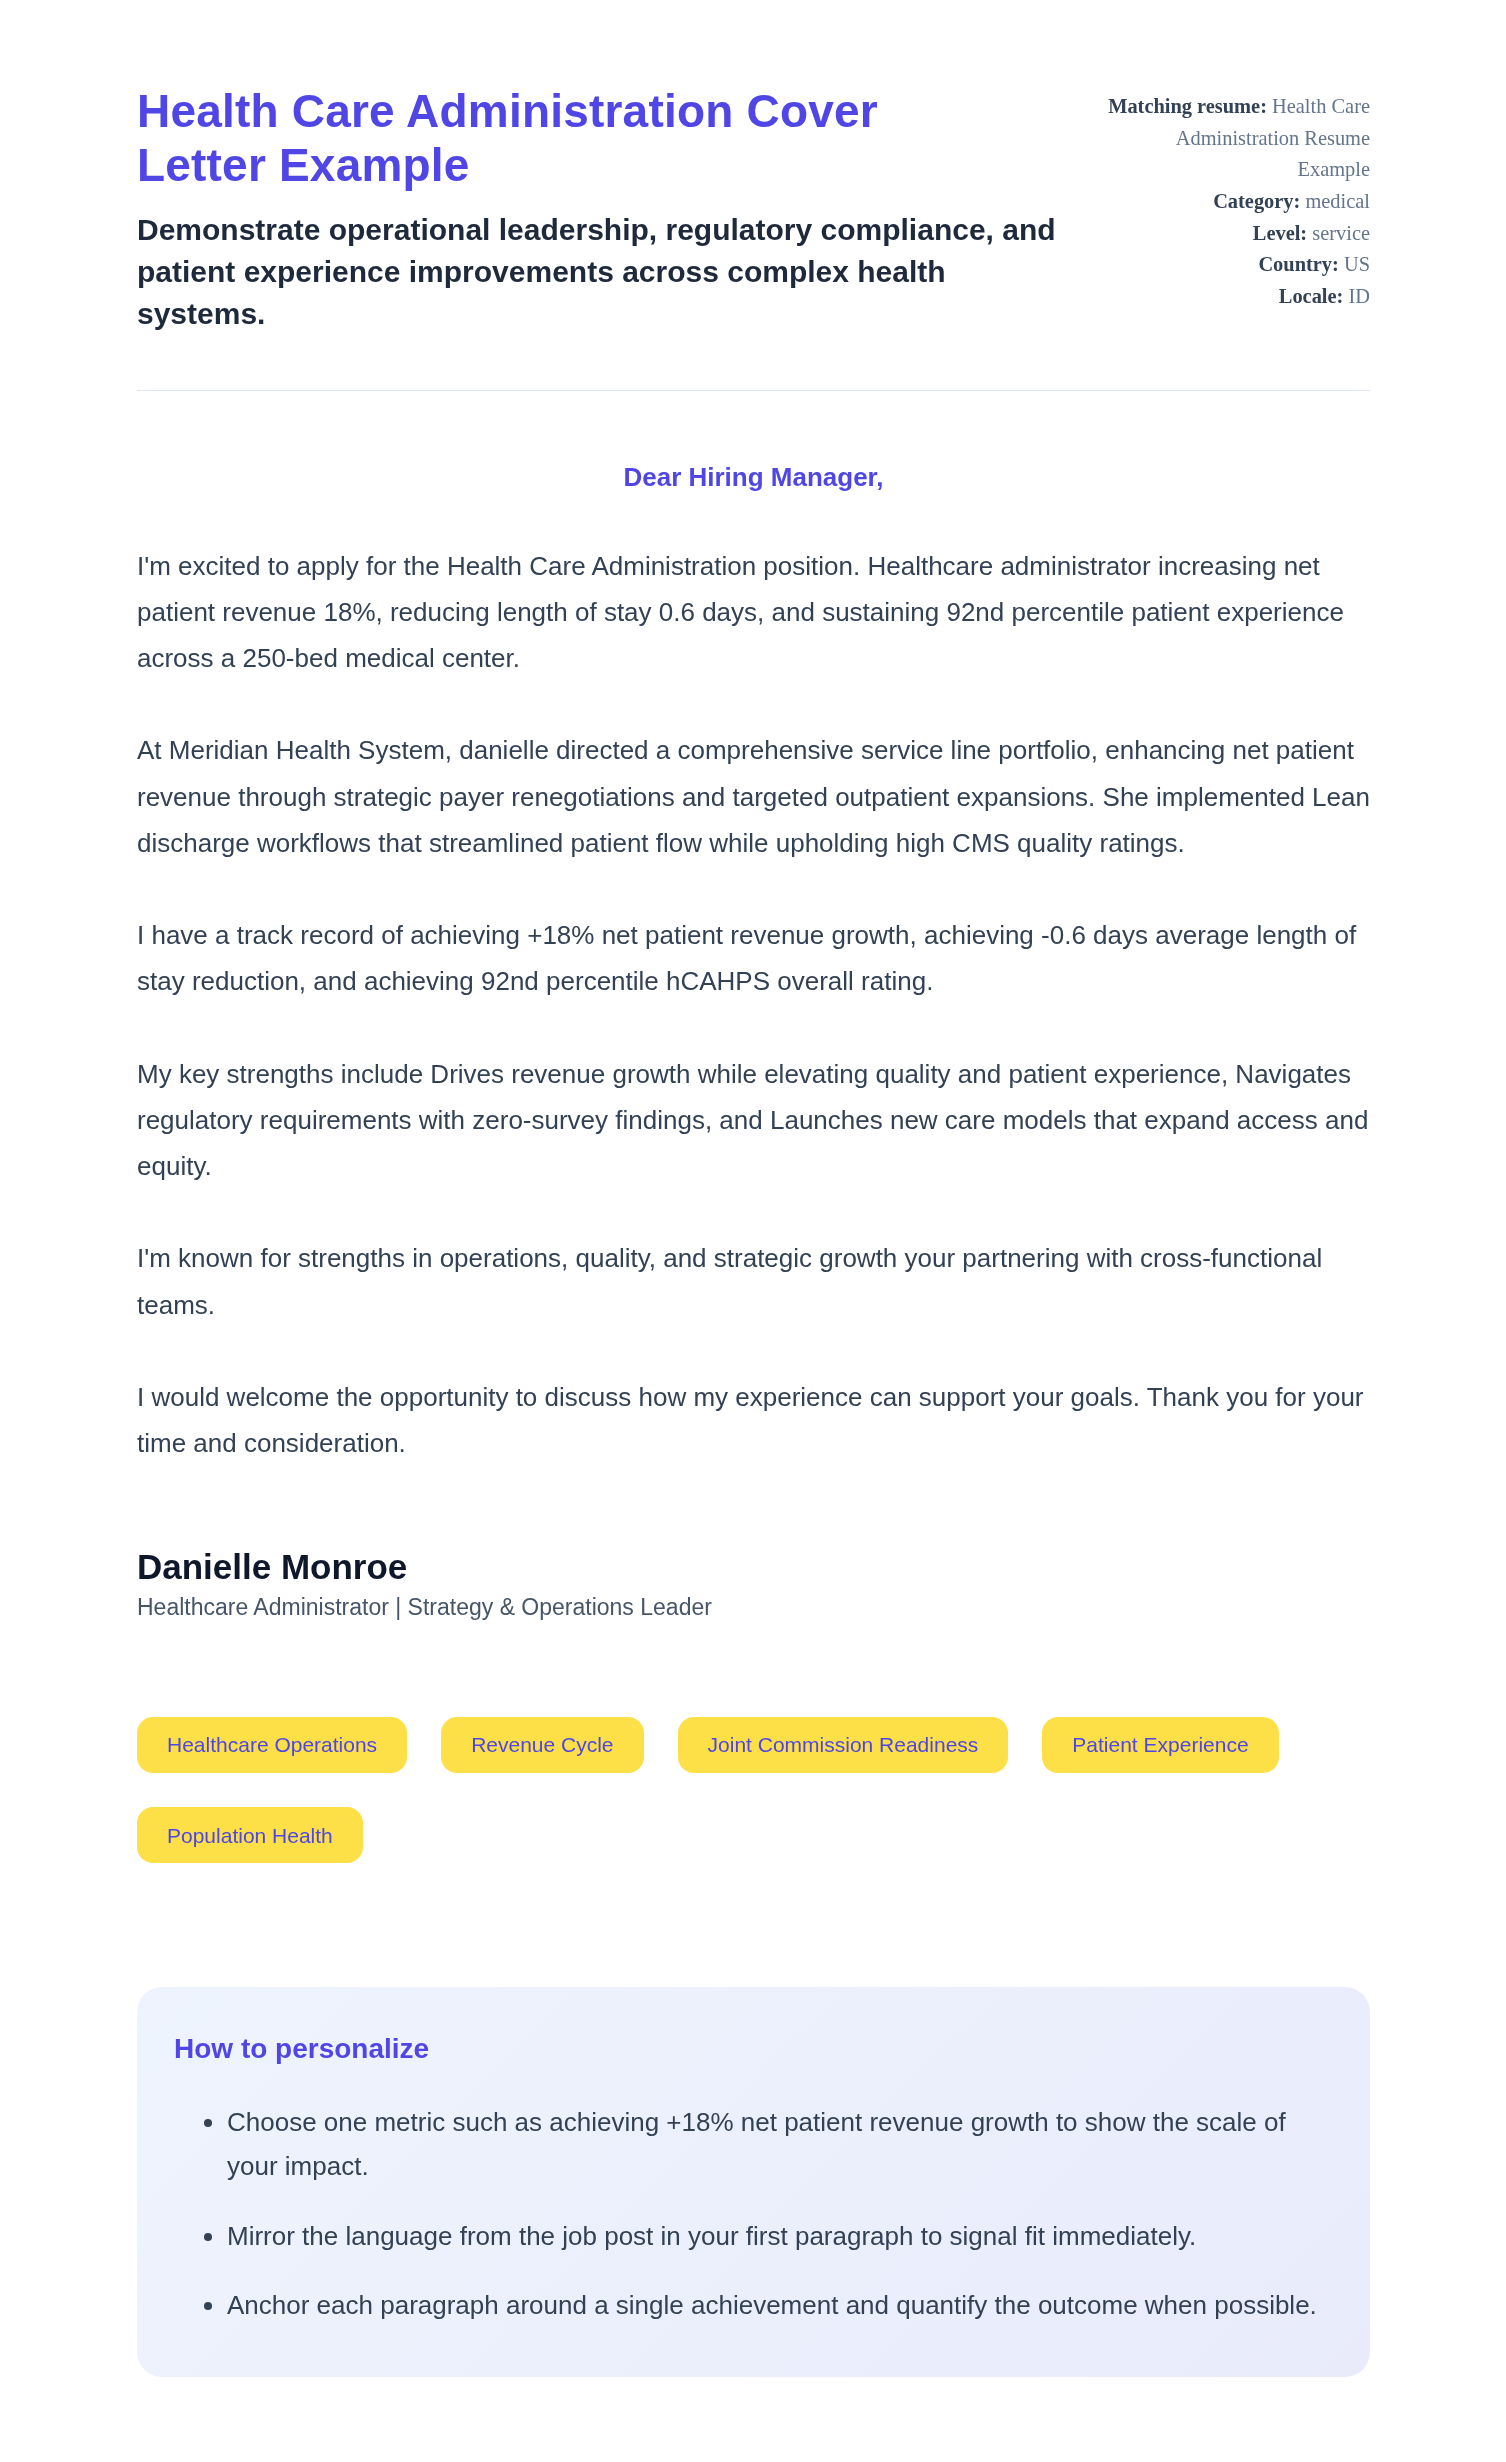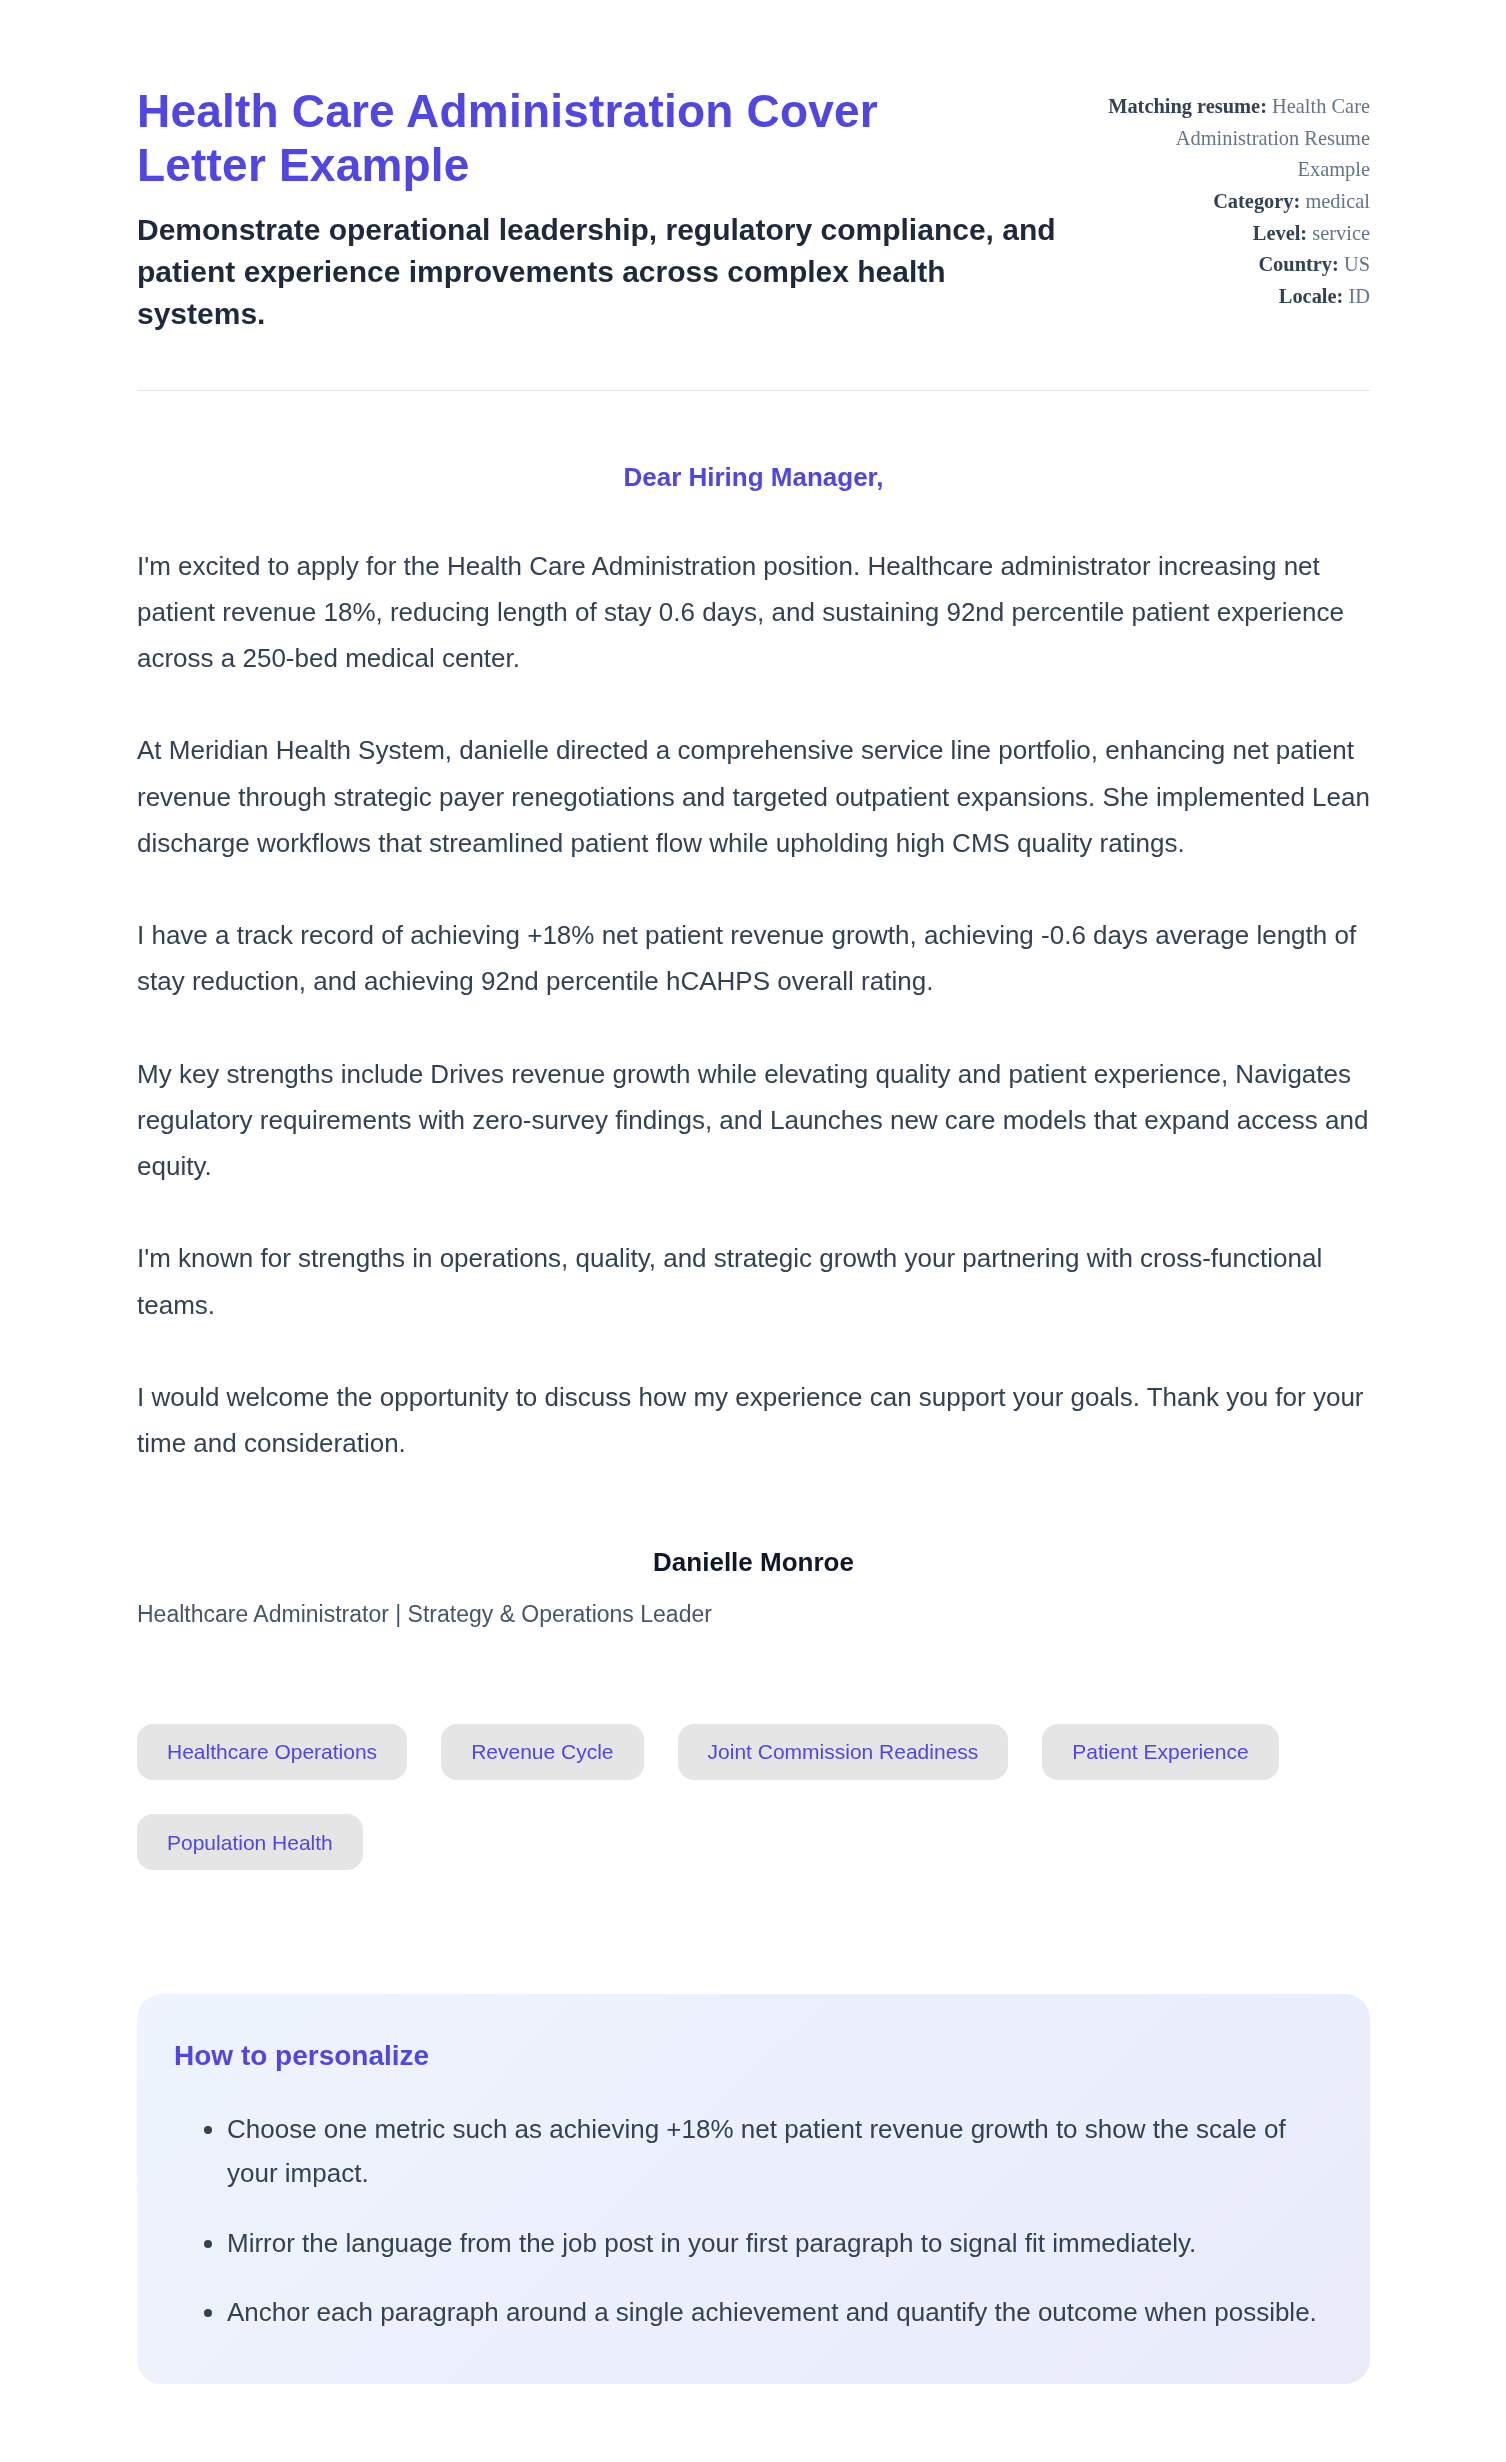--- a/index.html
+++ b/index.html
@@ -64,40 +64,39 @@
   }
   .letter p.body-paragraph {
     font-size: 26px;
     line-height: 1.78;
     color: #334155;
     margin-bottom: 46px;
     max-width: 1241px;
   }
   .signature { margin-top: 80px; }
   .signature-name {
-    font-size: 26px;
+    font-size: 35px;
     font-weight: 700;
     color: #0f172a;
-    margin-bottom: 23px;
-    text-align: center;
+    margin-bottom: 7px;
   }
   .signature-title {
     font-size: 23px;
     color: #475569;
   }
   
   .tags {
     margin-top: 96px;
     display: flex;
     flex-wrap: wrap;
     gap: 34px;
   }
   .tag {
     display: inline-block;
-    background: #e5e5e5;
+    background: #fde047;
     color: #4f46e5;
     font-size: 21px;
     line-height: 1;
     padding: 17.7px 30px;
     border-radius: 16px;
     white-space: nowrap;
     cursor: pointer;
   }
   
   .personalize {

